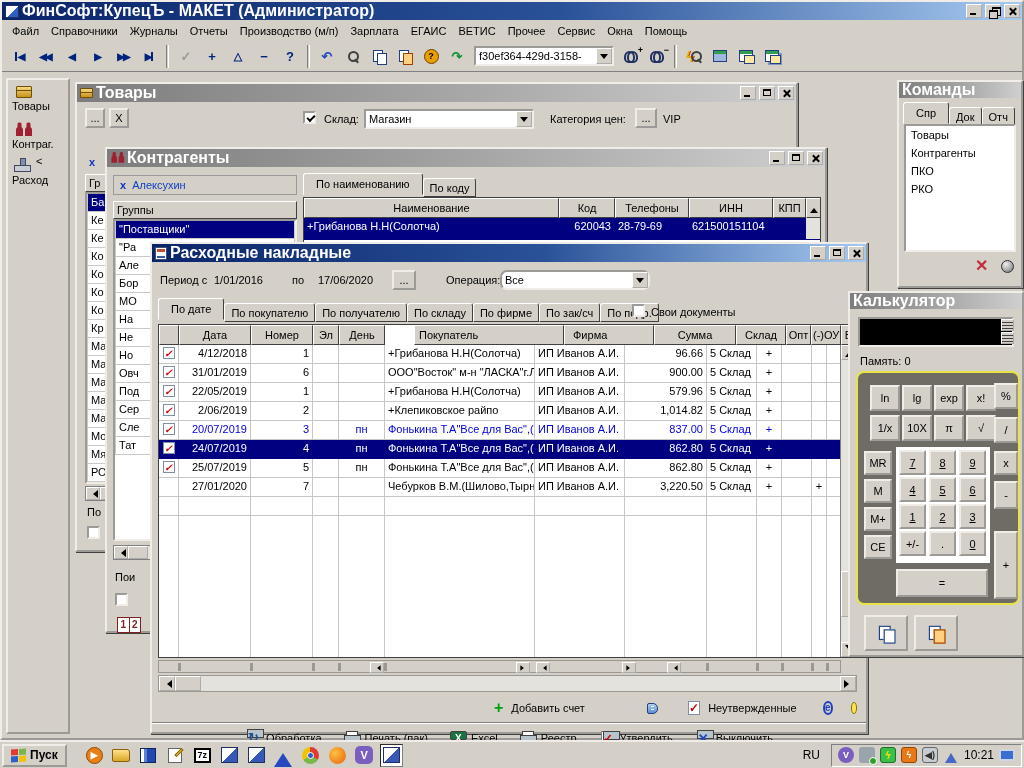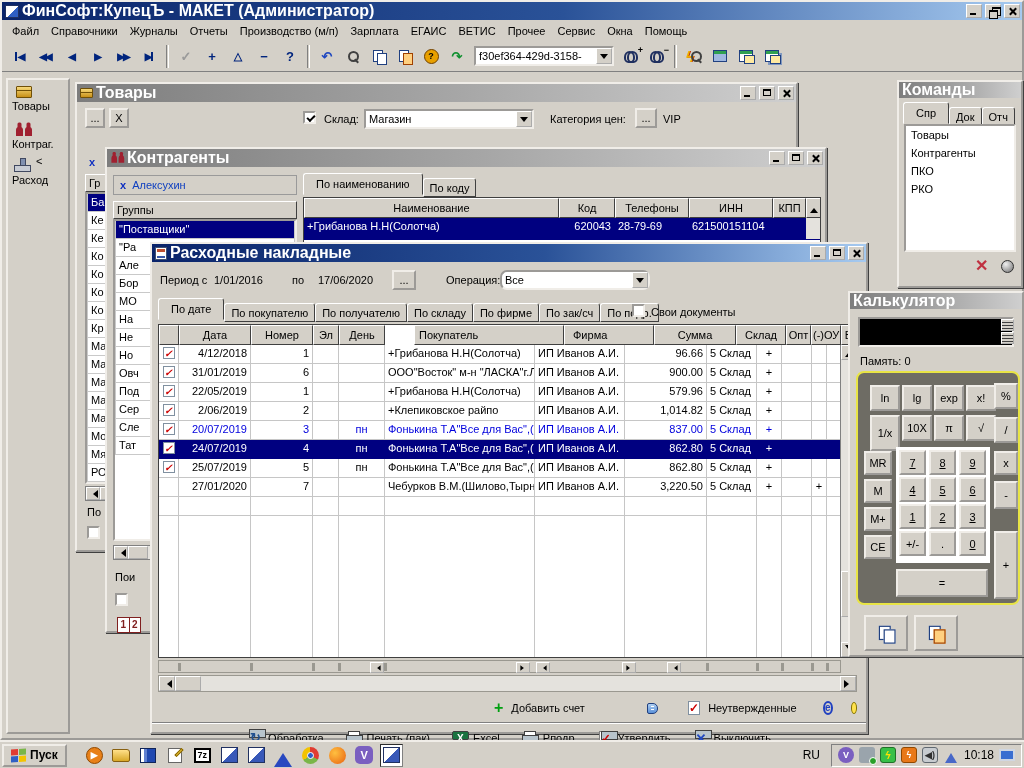--- a/index.html
+++ b/index.html
@@ -676,21 +676,21 @@
             <span><u>П</u><span>ечать (пак)</span></span>
           </span>
 
           <span class="act a-excel">
             <span class="aico printer"></span>
             <span><u>E</u><span>xcel</span></span>
           </span>
 
           <span class="act a-reg">
             <span class="aico printer"></span>
-            <span><u>Р</u><span>подр</span></span>
+            <span><u>Р</u><span>еестр</span></span>
           </span>
 
           <span class="act a-appr">
             <span class="aico printer"></span>
             <span><u>У</u><span>твердить</span></span>
           </span>
 
           <span class="act a-off">
             <span class="aico printer"></span>
             <span><u>В</u><span>ыключить</span></span>
@@ -732,21 +732,21 @@
           <span></span>
           <span></span>
         </div>
       <span class="lbl" style="position:absolute;left:10px;top:46px;">Память: 0</span>
       <div class="kp" style="left:6px;top:62px;width:164px;height:234px;">
         <span class="kbtn" style="left:12px;top:12px;width:30px;height:26px;">ln</span>
         <span class="kbtn" style="left:44px;top:12px;width:30px;height:26px;">lg</span>
         <span class="kbtn" style="left:76px;top:12px;width:30px;height:26px;">exp</span>
         <span class="kbtn" style="left:108px;top:12px;width:30px;height:26px;">x!</span>
         <span class="kbtn" style="left:136px;top:10px;width:24px;height:26px;">%</span>
-        <span class="kbtn" style="left:12px;top:42px;width:30px;height:36px;">1/x</span>
+        <span class="kbtn" style="left:12px;top:42px;width:30px;height:26px;">1/x</span>
         <span class="kbtn" style="left:44px;top:42px;width:30px;height:26px;">10X</span>
         <span class="kbtn" style="left:76px;top:42px;width:30px;height:26px;">π</span>
         <span class="kbtn" style="left:108px;top:42px;width:30px;height:26px;">√</span>
         <span class="kbtn" style="left:136px;top:44px;width:24px;height:26px;">/</span>
         <span class="kbtn" style="left:6px;top:78px;width:28px;height:24px;">MR</span>
         <span class="kbtn" style="left:6px;top:106px;width:28px;height:24px;">M</span>
         <span class="kbtn" style="left:6px;top:134px;width:28px;height:24px;">M+</span>
         <span class="kbtn" style="left:6px;top:162px;width:28px;height:24px;">CE</span>
         <div class="digitarea" style="left:38px;top:74px;width:94px;height:116px;"></div>
         <span class="kbtn u" style="left:41px;top:77px;width:27px;height:25px;">7</span>
@@ -834,18 +834,18 @@
             <i style="position:absolute;right:-2px;bottom:-2px;width:8px;height:8px;border-radius:50%;background:#28a028;border:1px solid #fff;"></i>
           </span>
         <span class="ti" style="background:#38c048;border:1px solid #207028;">
             <i style="color:#ffe000;font-size:10px;">ϟ</i>
           </span>
         <span class="ti" style="background:#e87818;border:1px solid #904800;">ϟ</span>
         <span class="ti" style="background:#c8ccd0;border:1px solid #606870;color:#303030;">◀)</span>
         <span class="ti" style="background:transparent;">
             <i style="width:0;height:0;border:6px solid transparent;border-bottom:10px solid #4868c8;"></i>
           </span>
-        <span style="font-size:12px;">10:18</span>
+        <span style="font-size:12px;">10:21</span>
         <span class="screenico"></span>
       </span>
     </span>
   </div>
 </div>
 
 </body></html>

